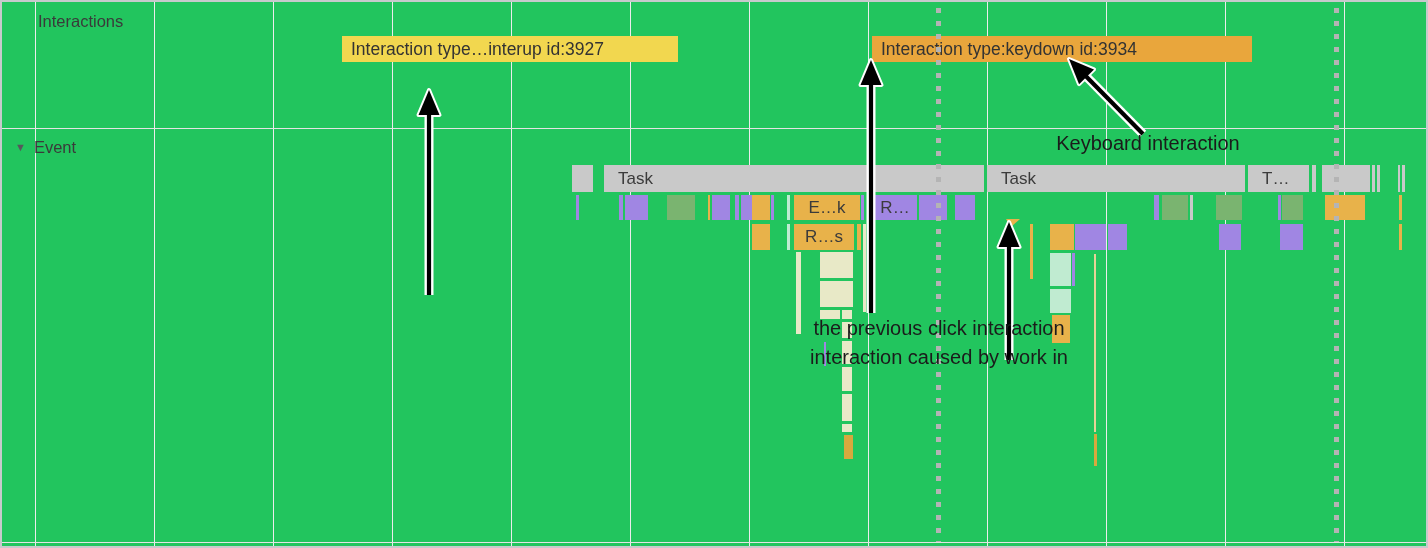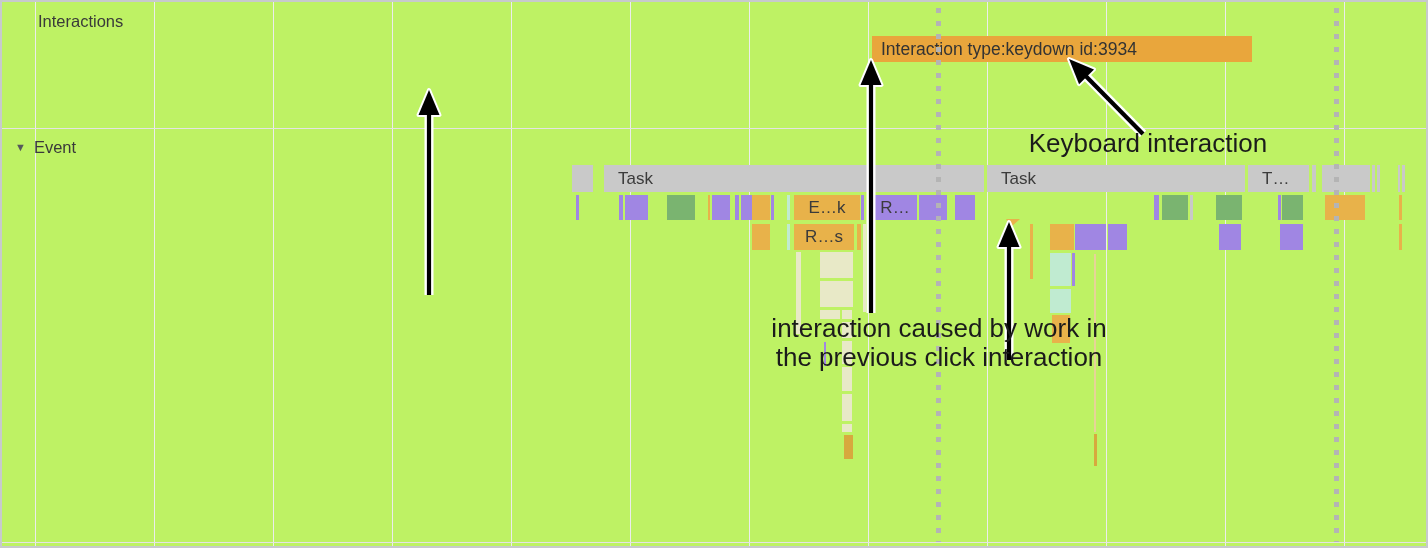--- a/index.html
+++ b/index.html
@@ -1,21 +1,21 @@
 <!DOCTYPE html>
 <html><head>
 <meta charset="utf-8">
 <style>
   html,body{margin:0;padding:0;background:#fff;}
   #screen{
     position:relative;
     width:1428px;height:548px;
     box-sizing:border-box;
     border:2px solid #c7cacc;
-    background:#bef264;
+    background:#22c55e;
     overflow:hidden;
     font-family:"Liberation Sans", sans-serif;
   }
   #canvas{position:absolute;inset:0;}
   .vline{position:absolute;top:0;bottom:0;width:1px;background:#ececec;z-index:0;}
   .hline{position:absolute;left:0;right:0;height:1px;background:#e4e4e4;z-index:0;}
   .track-label{
     position:absolute;color:#3a3a3a;font-size:16.5px;z-index:1;
     display:flex;align-items:center;gap:8px;
   }
@@ -33,21 +33,21 @@
     display:flex;align-items:center;overflow:hidden;
     font-size:17.5px;color:#333;white-space:nowrap;padding-left:9px;
   }
   .dotline{
     position:absolute;width:5px;z-index:2;
     background:repeating-linear-gradient(to bottom,#b4b4b4 0 5px,transparent 5px 13px);
   }
   #arrows{position:absolute;inset:0;z-index:3;pointer-events:none;}
   .anno{
     position:absolute;z-index:3;transform:translateX(-50%);
-    text-align:center;color:#1b1b1b;font-size:26px;line-height:29px;white-space:nowrap;
+    text-align:center;color:#1b1b1b;font-size:20px;line-height:29px;white-space:nowrap;
   }
 </style>
 </head>
 <body>
 
 <div id="screen">
   <div id="canvas">
     <div class="track-label" style="left:36px;top:10px;">
       <span>Interactions</span>
     </div>
@@ -153,24 +153,25 @@
       <div class="seg" style="left: 840px; top: 365px; width: 10px; height: 24px; background: rgb(232, 233, 199);"></div>
       <div class="seg" style="left: 840px; top: 392px; width: 10px; height: 27px; background: rgb(232, 233, 199);"></div>
       <div class="seg" style="left: 840px; top: 422px; width: 10px; height: 8px; background: rgb(232, 233, 199);"></div>
       <div class="seg" style="left: 842px; top: 433px; width: 9px; height: 24px; background: rgb(215, 169, 62);"></div>
       <div class="seg" style="left: 1048px; top: 251px; width: 21px; height: 33px; background: rgb(192, 235, 209);"></div>
       <div class="seg" style="left: 1070px; top: 251px; width: 3px; height: 33px; background: rgb(160, 134, 227);"></div>
       <div class="seg" style="left: 1048px; top: 287px; width: 21px; height: 24px; background: rgb(192, 235, 209);"></div>
       <div class="seg" style="left: 1050px; top: 313px; width: 18px; height: 28px; background: rgb(232, 178, 74);"></div>
       <div class="seg" style="left: 1092px; top: 252px; width: 2px; height: 178px; background: rgb(230, 211, 152);"></div>
       <div class="seg" style="left: 1092px; top: 432px; width: 3px; height: 32px; background: rgb(215, 169, 62);"></div>
+      <div class="ibar" style="left: 340px; top: 34px; width: 336px; height: 26px; background: rgb(242, 215, 79);">Interaction type…interup id:3927</div>
       <div class="ibar" style="left: 870px; top: 34px; width: 380px; height: 26px; background: rgb(233, 166, 60);">Interaction type:keydown id:3934</div>
       <div class="dotline" style="left: 934px; top: 6px; height: 534px;"></div>
       <div class="dotline" style="left: 1332px; top: 6px; height: 534px;"></div>
       <div class="anno" style="left: 1146px; top: 127px;">
         <div>Keyboard interaction</div>
       </div>
       <div class="anno" style="left: 937px; top: 312px;">
+        <div>the previous click interaction</div>
         <div>interaction caused by work in</div>
-        <div>the previous click interaction</div>
       </div>
     </div>
 </div>
 
 </body></html>

